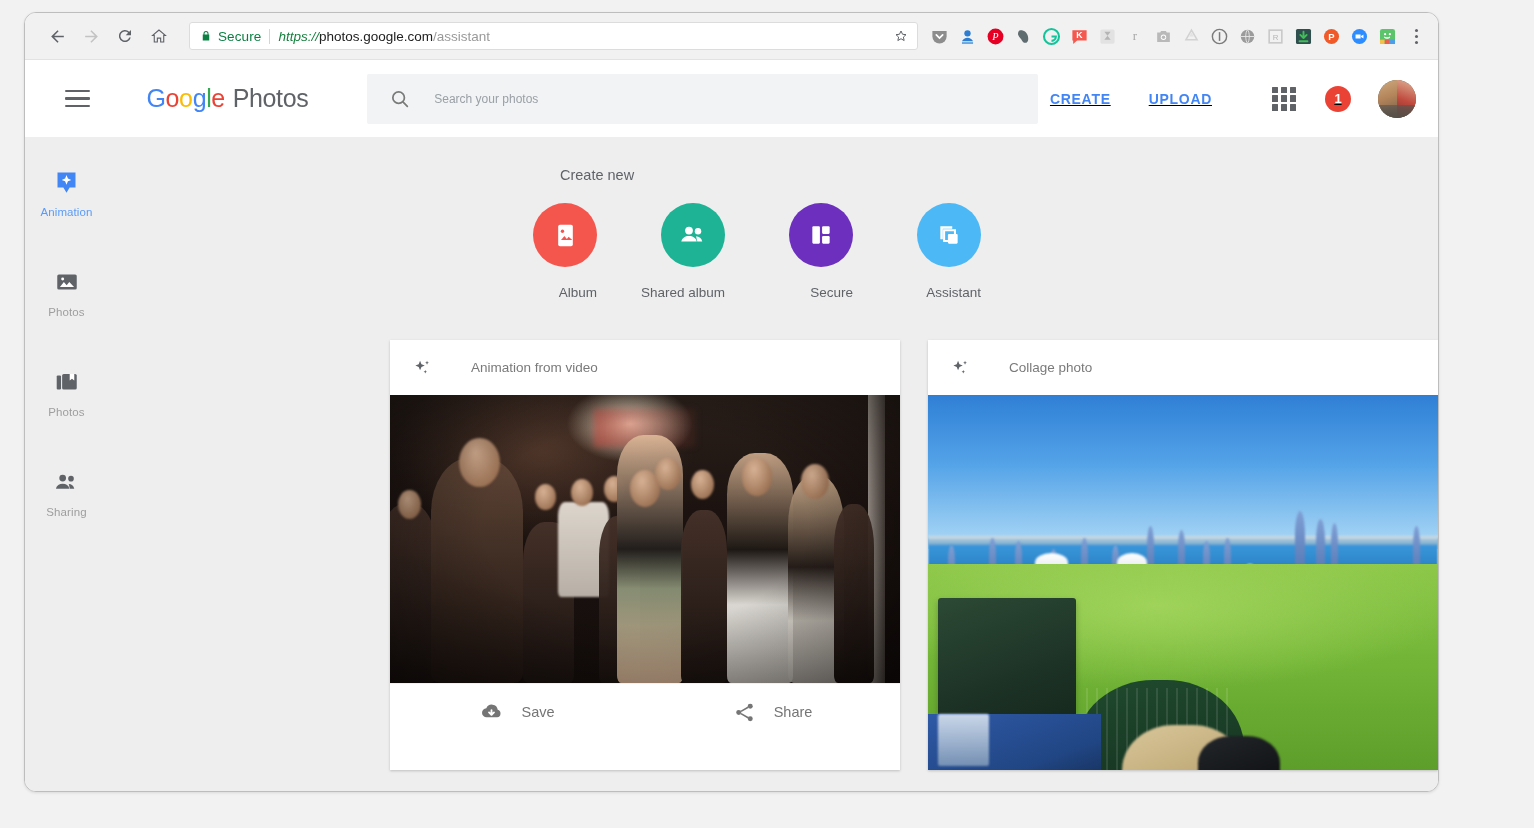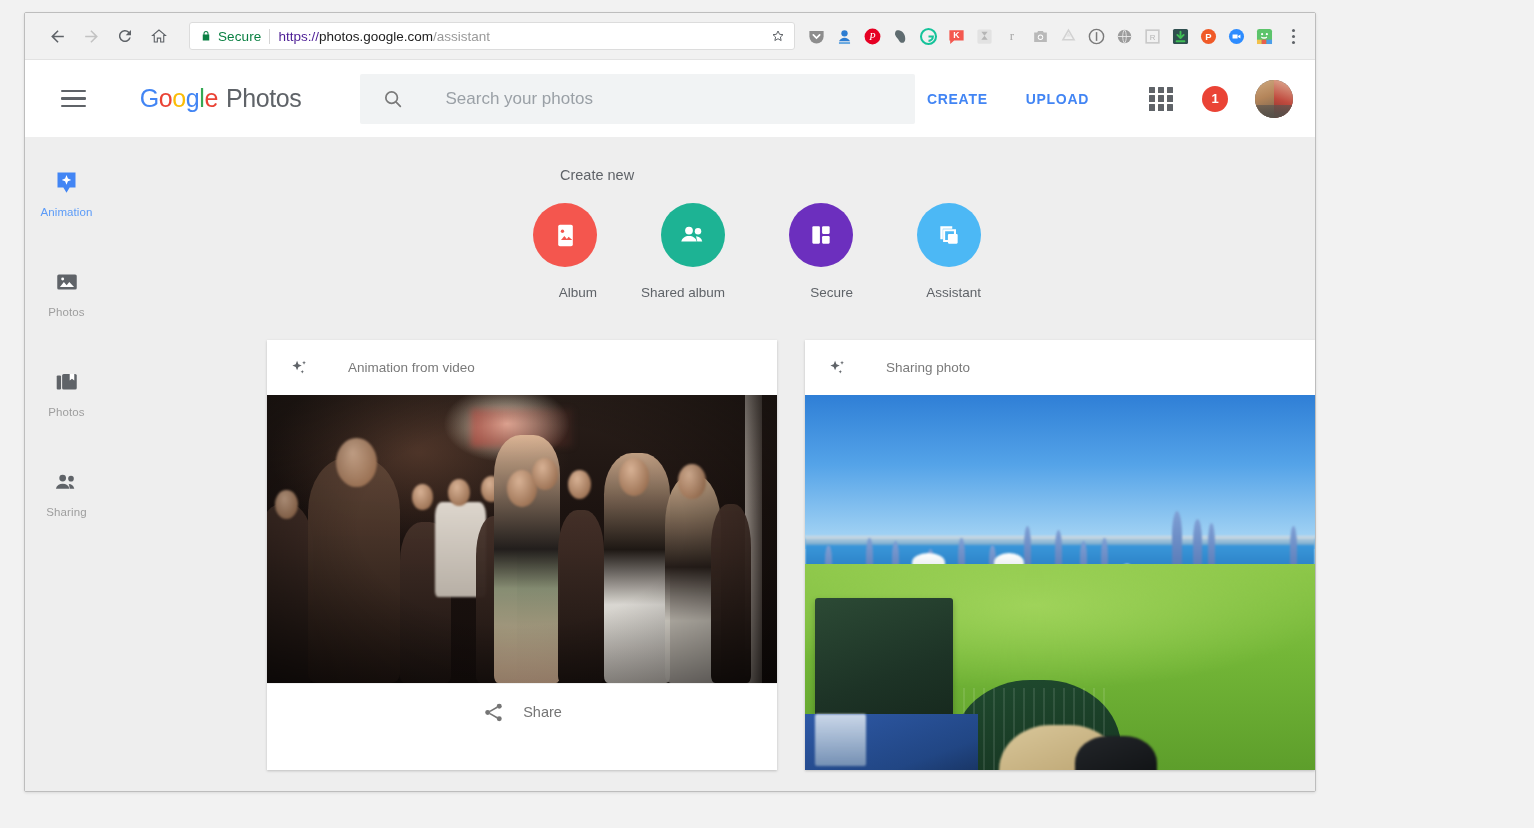--- a/index.html
+++ b/index.html
@@ -7,24 +7,24 @@
     width: 1534px; height: 828px;
     background: #f2f2f2;
     font-family: "Liberation Sans", sans-serif;
     overflow: hidden;
   }
 
   
   .browser-window {
     position: absolute;
     left: 24px; top: 12px;
-    width: 1292px; height: 780px;
+    width: 1415px; height: 780px;
     background: #ffffff;
     border: 1px solid #bdbdbd;
-    border-radius: 2px;
+    border-radius: 12px;
     overflow: hidden;
     box-shadow: 0 1px 3px rgba(0,0,0,.10);
   }
 
   
   .toolbar {
     position: relative;
     height: 47px;
     background: #f1f1f1;
     border-bottom: 1px solid #e2e2e2;
@@ -64,21 +64,21 @@
     background: #d4d4d4;
     margin: 0 8px;
   }
   .url {
     font-size: 13.5px;
     color: #9a9a9a;
     white-space: nowrap;
     overflow: hidden;
   }
   .url .host { color: #212121; font-weight: 500; }
-  .url .scheme { color: #4c1d95; }
+  .url .scheme { color: #15803d; font-style: italic; }
   .omnibox-spacer { flex: 1; }
   .star-icon { margin-left: 8px; display: flex; }
 
   .ext-bar {
     display: flex;
     align-items: center;
     gap: 2px;
     margin-left: 8px;
   }
   .ext {
@@ -135,29 +135,30 @@
     margin-left: 59px;
     width: 730px;
     height: 50px;
     background: #f1f3f4;
     border-radius: 2px;
     display: flex;
     align-items: center;
     padding: 0 22px;
   }
   .search-ph {
-    margin-left: 41px;
+    margin-left: 23px;
     color: #9aa0a6;
-    font-size: 17px;
+    font-size: 12px;
   }
 
   .header-right {
     margin-left: auto;
     display: flex;
     align-items: center;
+    text-decoration: underline;
   }
   .txt-btn {
     color: #4285F4;
     font-size: 14px;
     font-weight: bold;
     letter-spacing: .7px;
     padding: 8px 12px;
   }
   .apps-grid {
     width: 24px; height: 24px;
@@ -767,38 +768,45 @@
               <div class="skin" style="left:69%; top:22%; width:6%; height:13%;"></div>
               <div class="fig" style="left:78%; width:11%; height:72%; background:linear-gradient(180deg,rgba(210,178,145,.9) 0%,rgba(36,28,24,1) 44%,rgba(225,220,210,.85) 70%,rgba(190,185,178,.85) 100%);"></div>
               <div class="skin" style="left:80.5%; top:24%; width:5.5%; height:12%;"></div>
               <div class="fig" style="left:87%; width:8%; height:62%;"></div>
               <div class="vign"></div>
             </div>
           </div>
           <div class="card-actions">
             <div class="act">
               <svg width="23" height="23" viewBox="0 0 24 24">
+                <path d="M18.5 9.2A6.2 6.2 0 0 0 6.6 7.6 4.7 4.7 0 0 0 7 17h11a4 4 0 0 0 .5-7.8z" fill="#757575"></path>
+                <path d="M12 9.5v5m0 0l-2.6-2.6M12 14.5l2.6-2.6" fill="none" stroke="#ffffff" stroke-width="1.9" stroke-linecap="round"></path>
+              </svg>
+              <span>Save</span>
+            </div>
+            <div class="act">
+              <svg width="23" height="23" viewBox="0 0 24 24">
                 <circle cx="18" cy="5.4" r="2.6" fill="#757575"></circle>
                 <circle cx="6" cy="12" r="2.6" fill="#757575"></circle>
                 <circle cx="18" cy="18.6" r="2.6" fill="#757575"></circle>
                 <path d="M8.3 10.8l7.5-4.2M8.3 13.2l7.5 4.2" stroke="#757575" stroke-width="1.7"></path>
               </svg>
               <span>Share</span>
             </div>
           </div>
         </div>
 
         <div class="card">
           <div class="card-head">
             <svg width="22" height="22" viewBox="0 0 24 24">
               <path d="M8.8 4.2l1.5 3.6 3.6 1.5-3.6 1.5-1.5 3.6-1.5-3.6L3.7 9.3l3.6-1.5z" fill="#5f6368"></path>
               <path d="M16.4 4.2l.62 1.48 1.48.62-1.48.62-.62 1.48-.62-1.48-1.48-.62 1.48-.62z" fill="#5f6368"></path>
               <path d="M14.5 14.3l.55 1.32 1.32.55-1.32.55-.55 1.32-.55-1.32-1.32-.55 1.32-.55z" fill="#5f6368"></path>
             </svg>
-            <span class="card-head-title">Sharing photo</span>
+            <span class="card-head-title">Collage photo</span>
           </div>
           <div class="card-media m2">
             <div class="beach">
               <div class="sky"></div>
               <div class="sea"></div>
               <div class="farshore"></div>
 
               <div class="umb" style="left:4%;  top:40%; height:14%;"></div>
               <div class="umb" style="left:12%; top:38%; height:15%;"></div>
               <div class="umb" style="left:17%; top:39%; height:14%;"></div>

